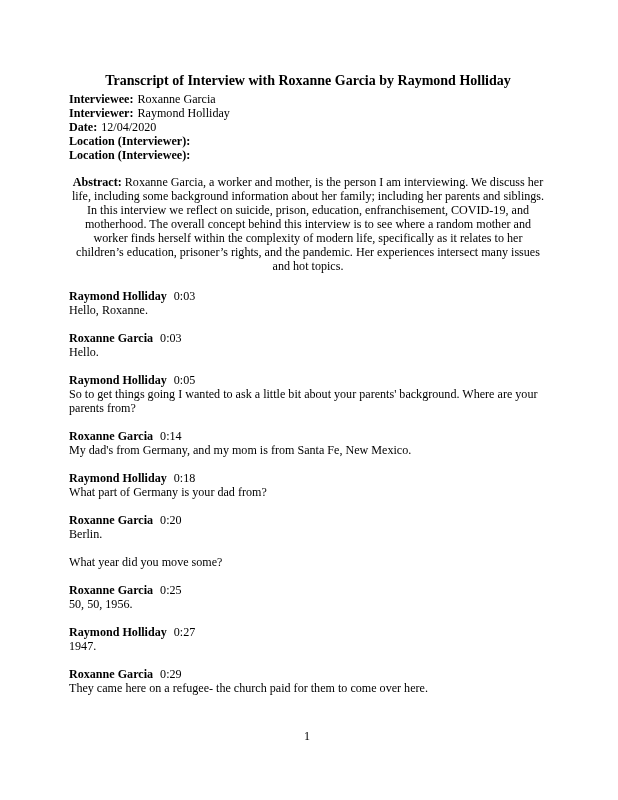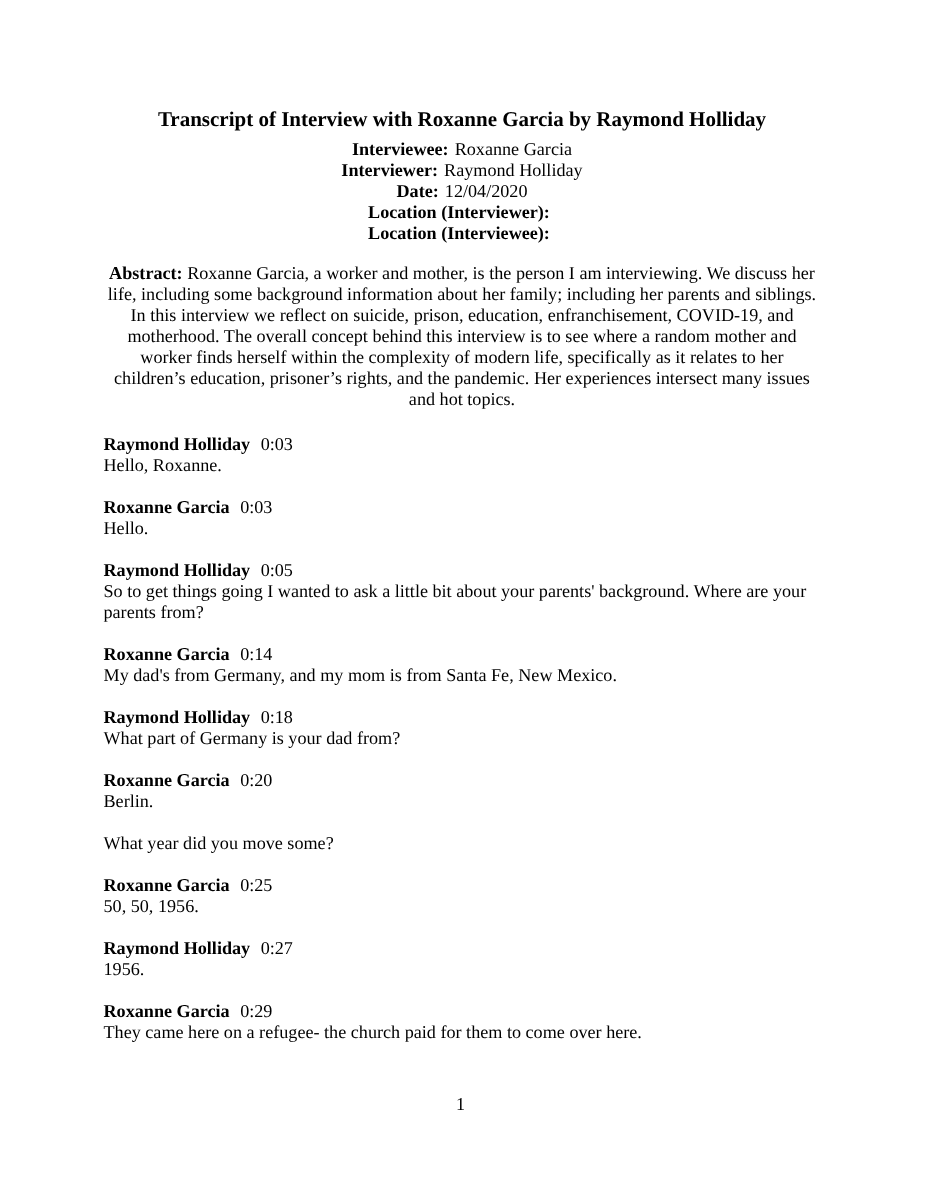--- a/index.html
+++ b/index.html
@@ -25,21 +25,20 @@
   .doc-title {
     font-size: 14px;
     line-height: 16px;
     font-weight: bold;
     text-align: center;
     margin: 4px 0 3px 0;
   }
   .meta-line {
     font-size: 12.1px;
     line-height: 14px;
-    text-align: center;
   }
   .meta-label {
     font-weight: bold;
   }
   .meta-value {
     margin-left: 4px;
   }
   .abstract {
     font-size: 12.1px;
     line-height: 14px;
@@ -131,21 +130,21 @@
     <div class="utterance">What year did you move some?</div>
   </div>
 
   <div class="entry">
     <div class="speaker-line"><span class="speaker">Roxanne Garcia</span><span class="time">0:25</span></div>
     <div class="utterance">50, 50, 1956.</div>
   </div>
 
   <div class="entry">
     <div class="speaker-line"><span class="speaker">Raymond Holliday</span><span class="time">0:27</span></div>
-    <div class="utterance">1956.</div>
+    <div class="utterance">1947.</div>
   </div>
 
   <div class="entry">
     <div class="speaker-line"><span class="speaker">Roxanne Garcia</span><span class="time">0:29</span></div>
     <div class="utterance">They came here on a refugee- the church paid for them to come over here.</div>
   </div>
 </div>
 
   <div class="page-number">1</div>
 

